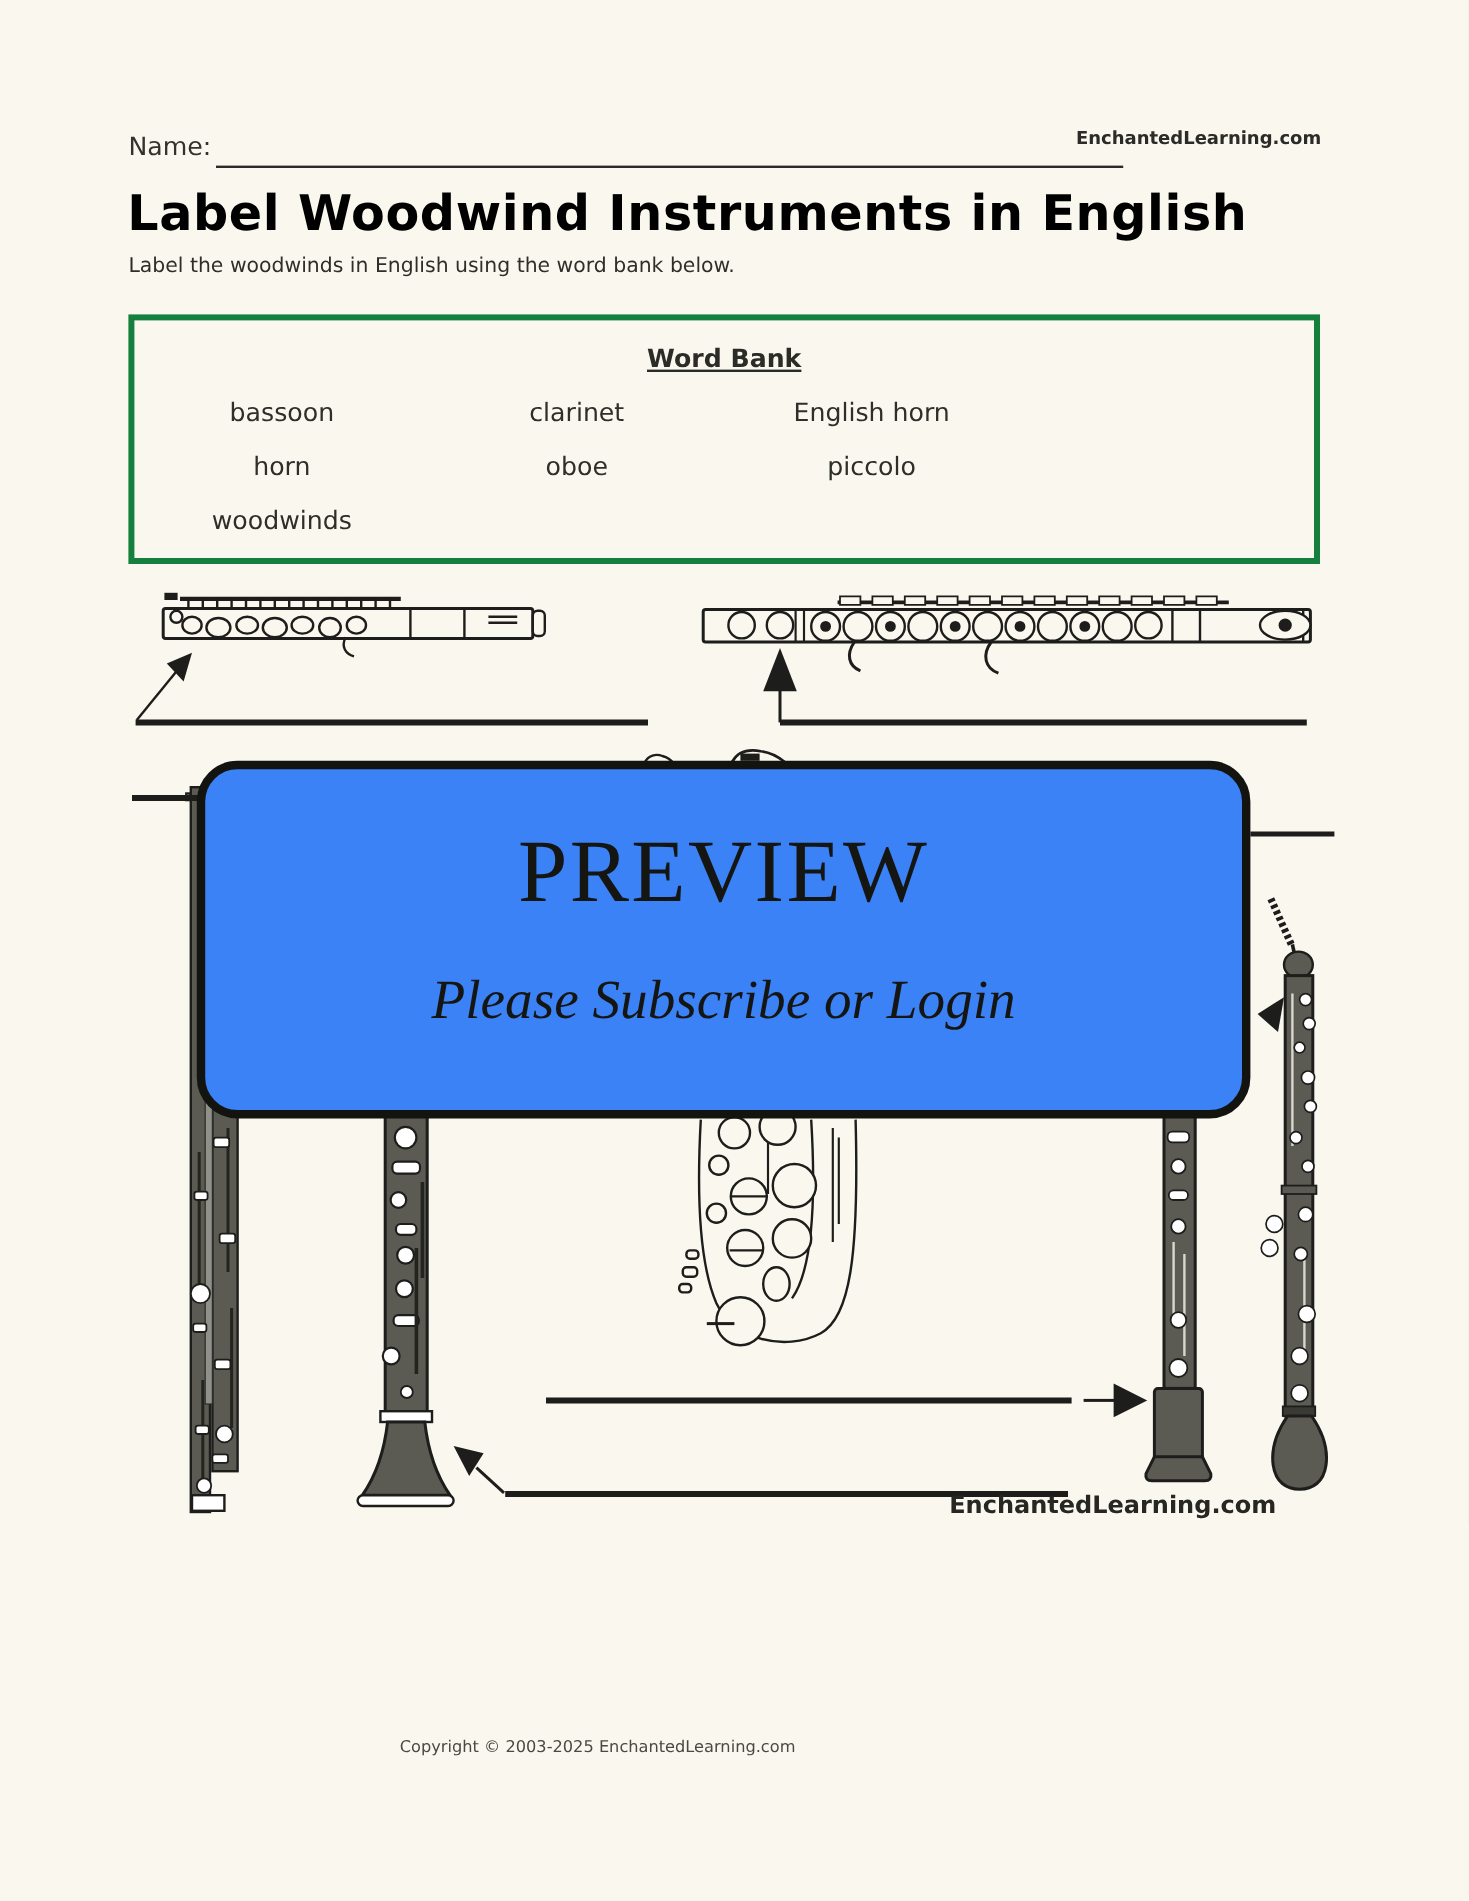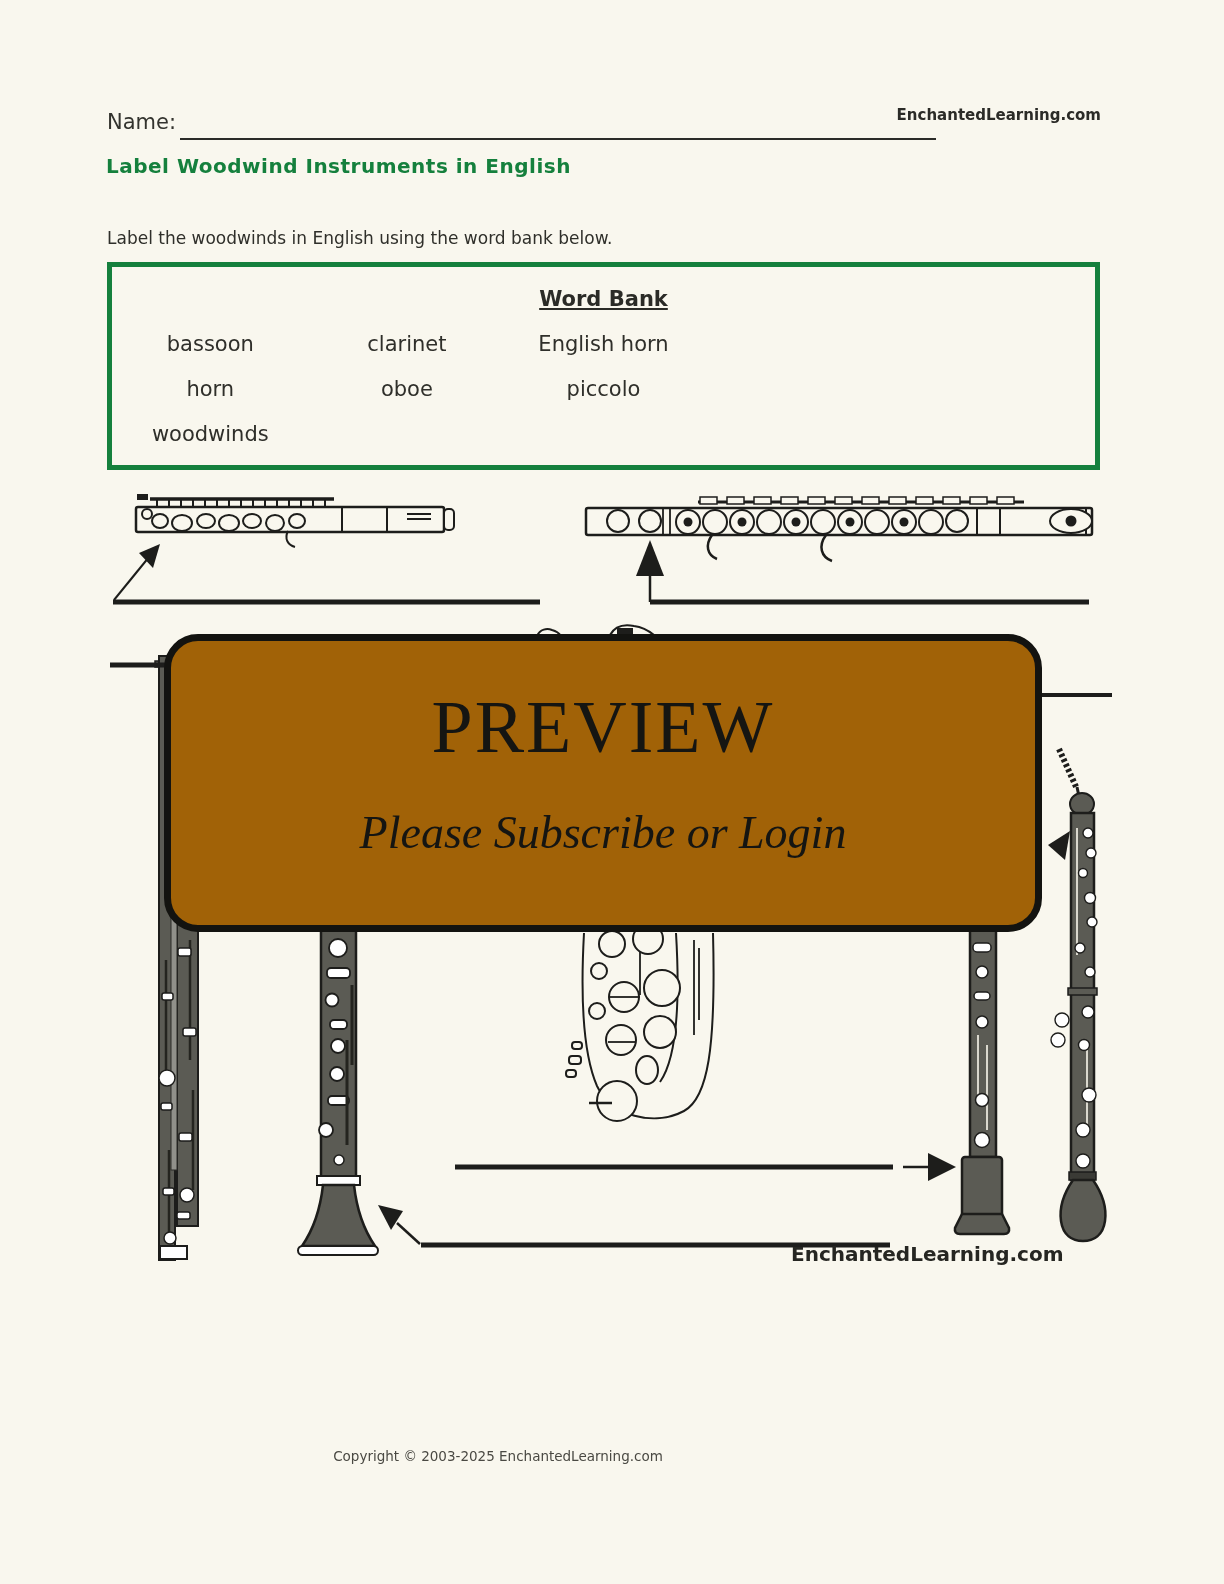--- a/index.html
+++ b/index.html
@@ -23,62 +23,62 @@
   .name-line {
     position: absolute; left: 180px; top: 138px;
     width: 756px; height: 2px; background: #2b2b28;
   }
   .brand {
     position: absolute; right: 123px; top: 106px;
     font-size: 15px; font-weight: 700; color: #2b2b27;
   }
   .page-title {
     position: absolute; left: 106px; top: 154px;
-    font-size: 20px; font-weight: 700; color: #15803d;
+    font-size: 41px; font-weight: 700; color: #000000;
     letter-spacing: 0.5px;
   }
   .instructions {
-    position: absolute; left: 107px; top: 228px;
+    position: absolute; left: 107px; top: 212px;
     font-size: 17px; color: #2f2f2a;
   }
   
   .wordbank {
     position: absolute; left: 107px; top: 262px;
     width: 993px; height: 208px;
     border: 5px solid #15803d;
   }
   .wb-title {
     margin-top: 20px; text-align: center;
     font-size: 21px; font-weight: 700; text-decoration: underline;
     color: #2b2b27;
   }
   .wb-grid {
     display: grid;
-    grid-template-columns: 1fr 1fr 1fr 1fr 1fr;
+    grid-template-columns: 1fr 1fr 1fr 1fr;
     grid-template-rows: 45px 45px 45px;
     margin-top: 10px;
     align-items: center;
   }
   .wb-item { text-align: center; font-size: 21px; color: #2f2f2a; }
   .c1r1 { grid-column: 1; grid-row: 1; }
   .c2r1 { grid-column: 2; grid-row: 1; text-align: center; }
   .c3r1 { grid-column: 3; grid-row: 1; }
   .c1r2 { grid-column: 1; grid-row: 2; }
   .c2r2 { grid-column: 2; grid-row: 2; }
   .c3r2 { grid-column: 3; grid-row: 2; }
   .c1r3 { grid-column: 1; grid-row: 3; }
   
   .figure-svg {
     position: absolute; left: 0; top: 0;
     width: 1224px; height: 1584px; z-index: 1;
   }
   .preview-overlay {
     position: absolute; left: 164px; top: 634px;
     width: 878px; height: 298px; z-index: 2;
-    background: #a16207;
+    background: #3b82f6;
     border: 7px solid #131310;
     border-radius: 34px;
     text-align: center;
   }
   .preview-heading {
     margin-top: 44px;
     font-family: "Liberation Serif", "DejaVu Serif", serif;
     font-size: 74px; letter-spacing: 2px; color: #151512;
   }
   .preview-subheading {

